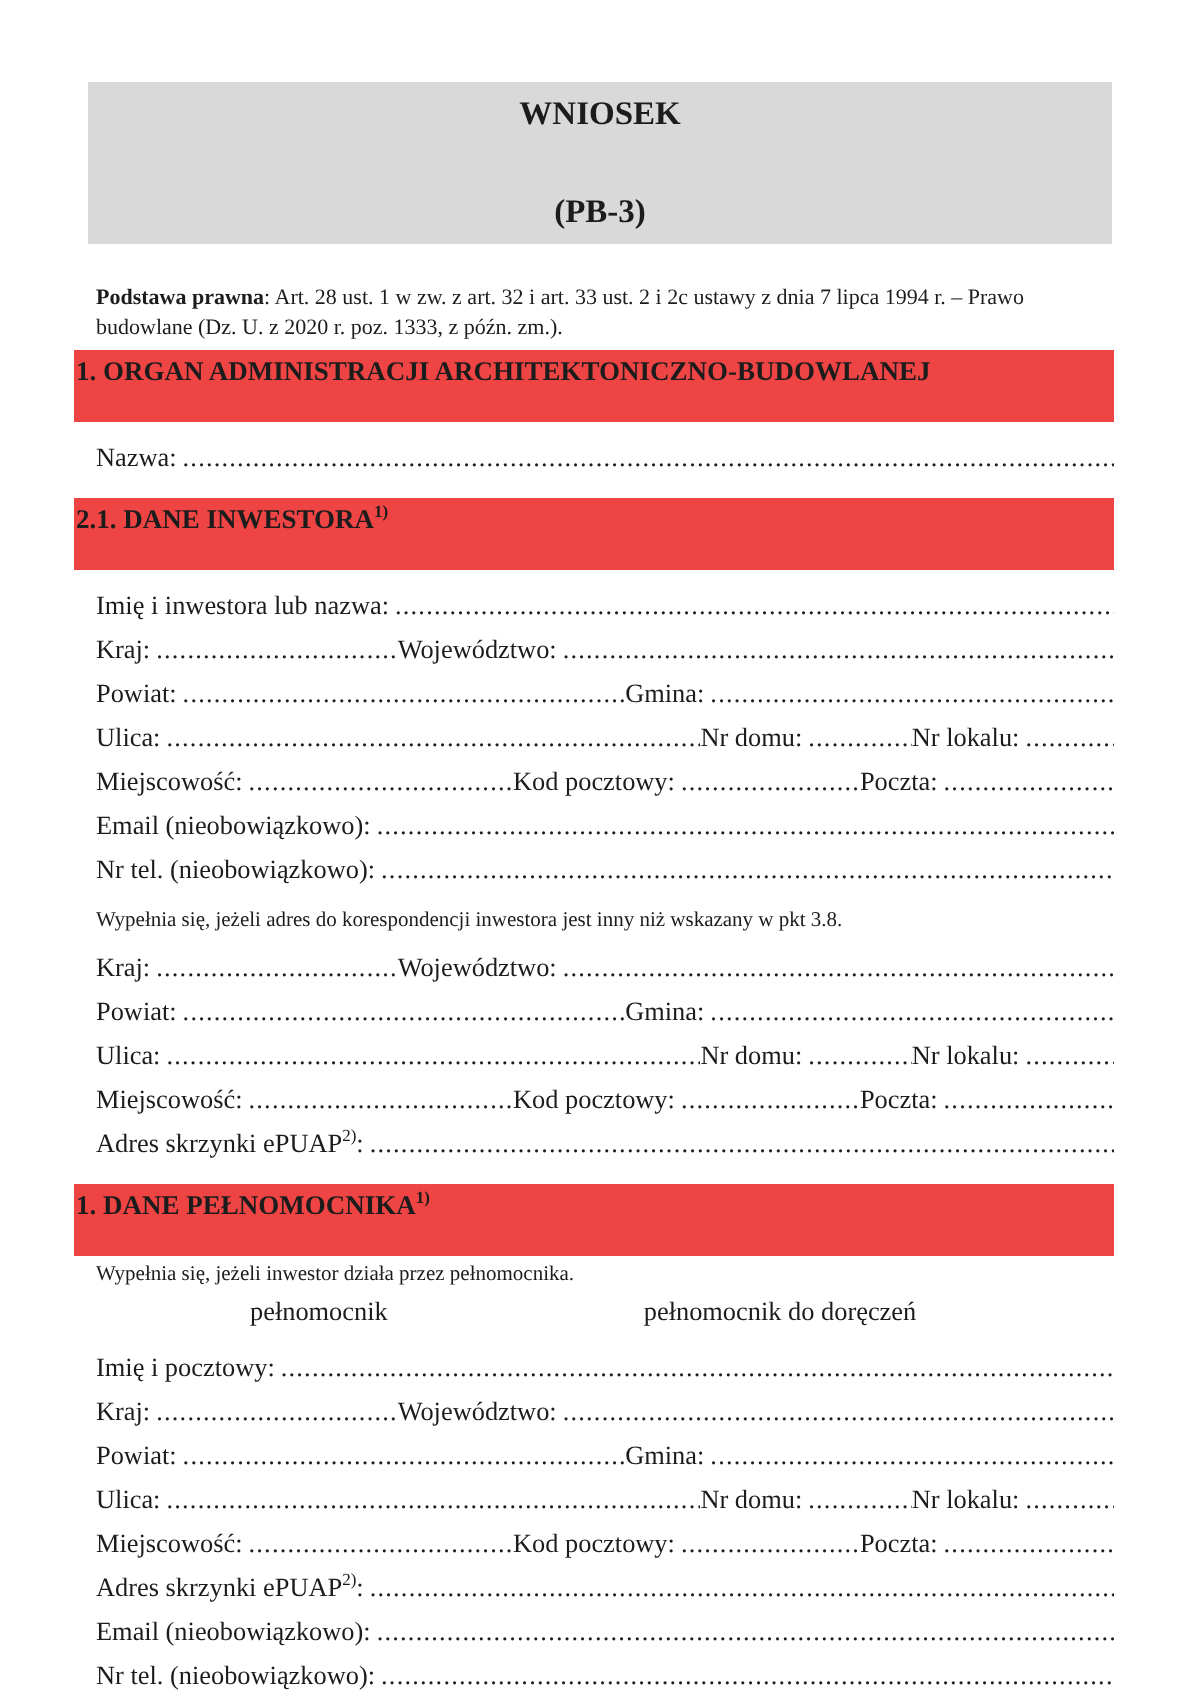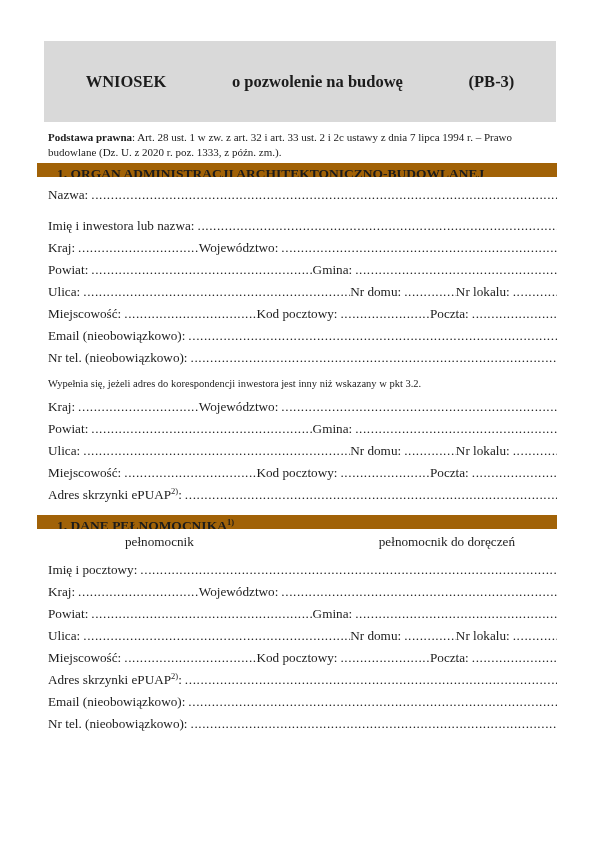--- a/index.html
+++ b/index.html
@@ -4,70 +4,70 @@
 <style>
   html,body{margin:0;padding:0;background:#ffffff;}
   .page{
     width:600px;height:849px;box-sizing:border-box;
     padding:0 43px 0 37px;overflow:hidden;background:#ffffff;
     font-family:"Liberation Serif","DejaVu Serif",serif;color:#1c1c1c;
     position:relative;
   }
   .title-box{
     margin:41px 1px 0 7px;height:81px;background:#d9d9d9;
-    display:flex;flex-direction:row;justify-content:space-evenly;align-items:center;
+    display:flex;flex-direction:column;justify-content:space-evenly;align-items:center;
     font-weight:bold;font-size:16.5px;gap:24px;
   }
-  .legal{margin-top:8px;padding-left:11px;font-size:11px;line-height:14.5px;}
+  .legal{margin-top:20px;padding-left:11px;font-size:11px;line-height:14.5px;}
   .legal-label{font-weight:bold;}
   .form-section{margin-top:9px;}
   .form-section.first{margin-top:4px;}
   .sec-bar{
-    background:#a16207;font-weight:bold;font-size:13.5px;
-    line-height:22px;height:14px;padding-left:20px;
+    background:#ef4444;font-weight:bold;font-size:13.5px;
+    line-height:22px;height:36px;padding-left:1px;
     white-space:nowrap;overflow:hidden;
   }
   .note{font-size:10.5px;margin:4px 0 0 11px;}
   .cols{display:flex;font-size:13.2px;line-height:20px;margin-top:3px;}
   .col1{width:140px;margin-left:88px;text-align:left;}
-  .col2{width:250px;text-align:right;}
+  .col2{width:250px;text-align:center;}
   .rows{margin-top:7px;padding-left:11px;}
   .row{display:flex;align-items:baseline;font-size:13.2px;line-height:22px;}
   .lbl{white-space:pre;flex:0 0 auto;font-family:Liberation Serif, serif;}
   .dots{
     flex-shrink:1;flex-basis:0;min-width:0;
     overflow:hidden;white-space:nowrap;letter-spacing:0.6px;
     padding:0 4px 0 3px;
   }
   sup.sup{font-size:8.5px;vertical-align:super;line-height:0;}
 </style>
 </head>
 <body>
 
 <div class="page">
 
   <div class="title-box">
     <div>WNIOSEK</div>
-    <div>o pozwolenie na budowę</div>
     <div>(PB-3)</div>
   </div>
 
   <div class="legal"><span class="legal-label">Podstawa prawna</span><span>: Art. 28 ust. 1 w zw. z art. 32 i art. 33 ust. 2 i 2c ustawy z dnia 7 lipca 1994 r. – Prawo budowlane (Dz. U. z 2020 r. poz. 1333, z późn. zm.).</span></div>
 
   <div>
       <div class="form-section first">
         <div class="sec-bar"><span>1. ORGAN ADMINISTRACJI ARCHITEKTONICZNO-BUDOWLANEJ</span></div>
         <div class="rows">
           <div class="row">
             <span class="lbl">Nazwa:</span>
             <span class="dots" style="flex-grow: 1;">............................................................................................................................................................................................................................................................................................................</span>
           </div>
         </div>
       </div>
       <div class="form-section">
+        <div class="sec-bar"><span>2.1. DANE INWESTORA</span><sup class="sup">1)</sup></div>
         <div class="rows">
           <div class="row">
             <span class="lbl">Imię i inwestora lub nazwa:</span>
             <span class="dots" style="flex-grow: 1;">............................................................................................................................................................................................................................................................................................................</span>
           </div>
           <div class="row">
             <span class="lbl">Kraj:</span>
             <span class="dots" style="flex-grow: 110;">............................................................................................................................................................................................................................................................................................................</span>
             <span class="lbl">Województwo:</span>
             <span class="dots" style="flex-grow: 256;">............................................................................................................................................................................................................................................................................................................</span>
@@ -98,21 +98,21 @@
             <span class="lbl">Email (nieobowiązkowo):</span>
             <span class="dots" style="flex-grow: 1;">............................................................................................................................................................................................................................................................................................................</span>
           </div>
           <div class="row">
             <span class="lbl">Nr tel. (nieobowiązkowo):</span>
             <span class="dots" style="flex-grow: 1;">............................................................................................................................................................................................................................................................................................................</span>
           </div>
         </div>
       </div>
       <div class="form-section">
-        <div class="note">Wypełnia się, jeżeli adres do korespondencji inwestora jest inny niż wskazany w pkt 3.2.</div>
+        <div class="note">Wypełnia się, jeżeli adres do korespondencji inwestora jest inny niż wskazany w pkt 3.8.</div>
         <div class="rows">
           <div class="row">
             <span class="lbl">Kraj:</span>
             <span class="dots" style="flex-grow: 110;">............................................................................................................................................................................................................................................................................................................</span>
             <span class="lbl">Województwo:</span>
             <span class="dots" style="flex-grow: 256;">............................................................................................................................................................................................................................................................................................................</span>
           </div>
           <div class="row">
             <span class="lbl">Powiat:</span>
             <span class="dots" style="flex-grow: 212;">............................................................................................................................................................................................................................................................................................................</span>
@@ -136,20 +136,21 @@
             <span class="dots" style="flex-grow: 76;">............................................................................................................................................................................................................................................................................................................</span>
           </div>
           <div class="row">
             <span class="lbl">Adres skrzynki ePUAP<sup class="sup">2)</sup>:</span>
             <span class="dots" style="flex-grow: 1;">............................................................................................................................................................................................................................................................................................................</span>
           </div>
         </div>
       </div>
       <div class="form-section">
         <div class="sec-bar"><span>1. DANE PEŁNOMOCNIKA</span><sup class="sup">1)</sup></div>
+        <div class="note">Wypełnia się, jeżeli inwestor działa przez pełnomocnika.</div>
         <div class="cols">
           <span class="col1">pełnomocnik</span>
           <span class="col2">pełnomocnik do doręczeń</span>
         </div>
         <div class="rows">
           <div class="row">
             <span class="lbl">Imię i pocztowy:</span>
             <span class="dots" style="flex-grow: 1;">............................................................................................................................................................................................................................................................................................................</span>
           </div>
           <div class="row">

